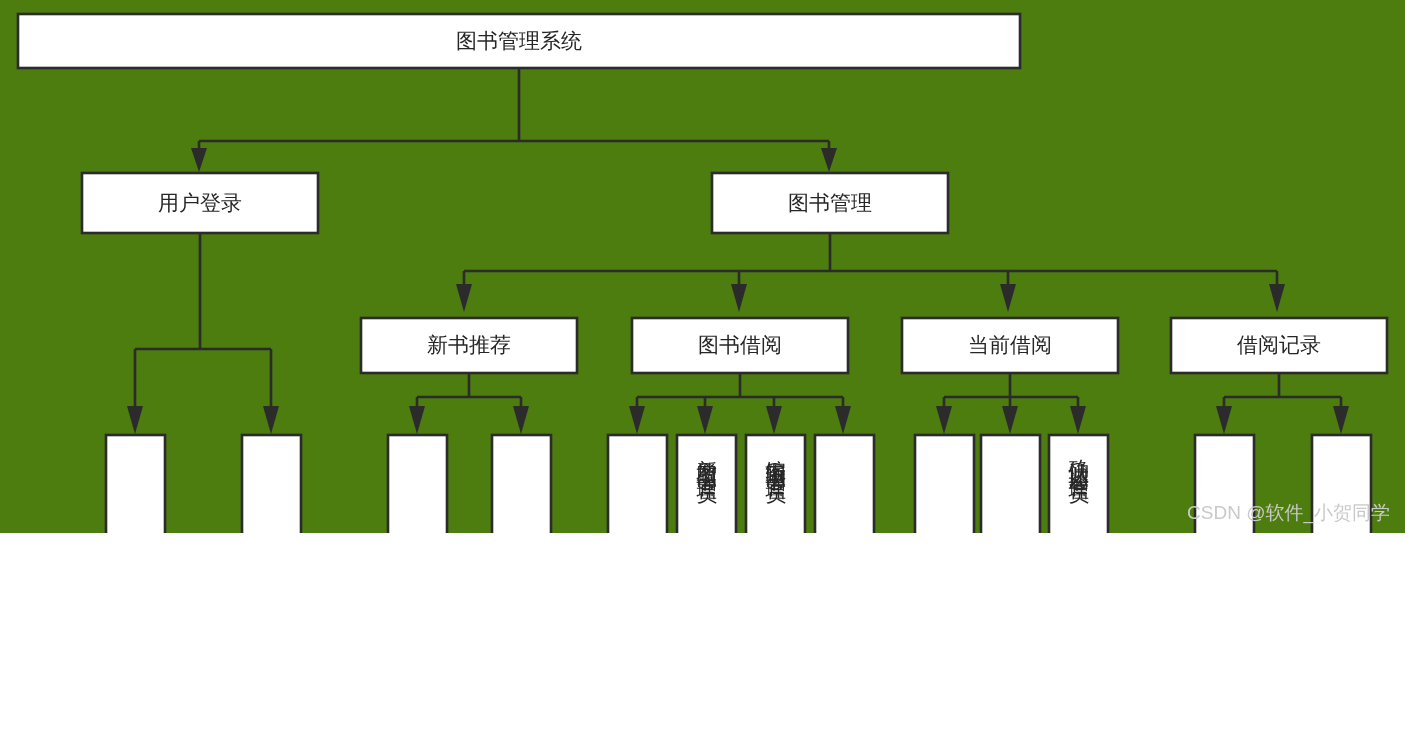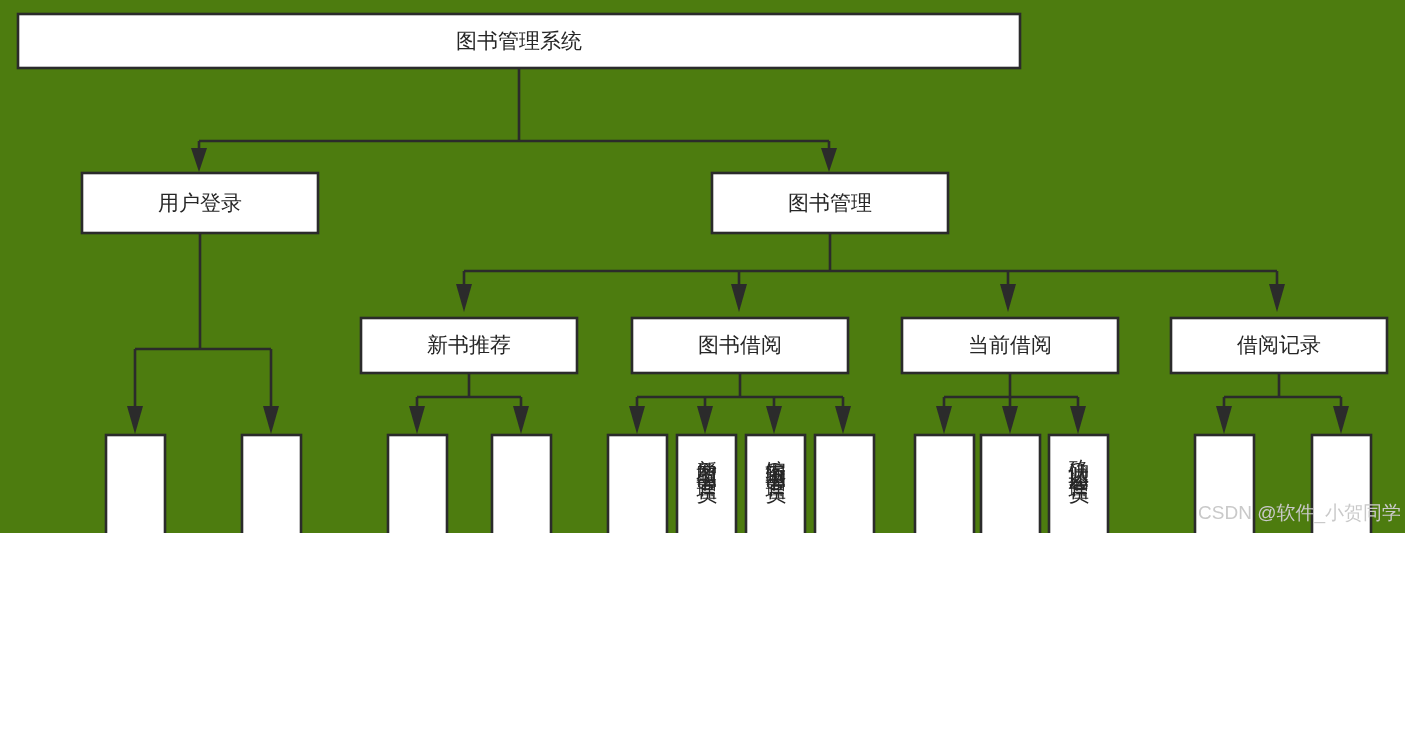--- a/index.html
+++ b/index.html
@@ -40,21 +40,21 @@
     stroke: #2b2b2b;
     stroke-width: 2.6;
     fill: none;
   }
   .arrow-head {
     fill: #2b2b2b;
     stroke: none;
   }
   .watermark {
     position: absolute;
-    right: 4px;
+    right: 15px;
     bottom: 7px;
     font-family: "Liberation Sans", "DejaVu Sans", sans-serif;
     font-size: 19px;
     color: #c9c9c9;
     white-space: nowrap;
     pointer-events: none;
     user-select: none;
   }
   .v-text-wrap {
     position: absolute;

